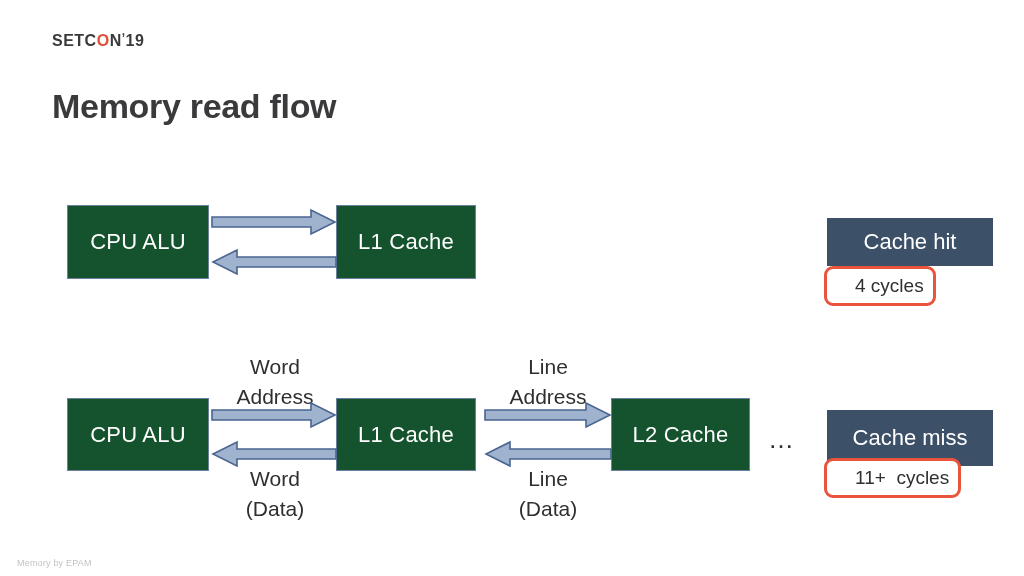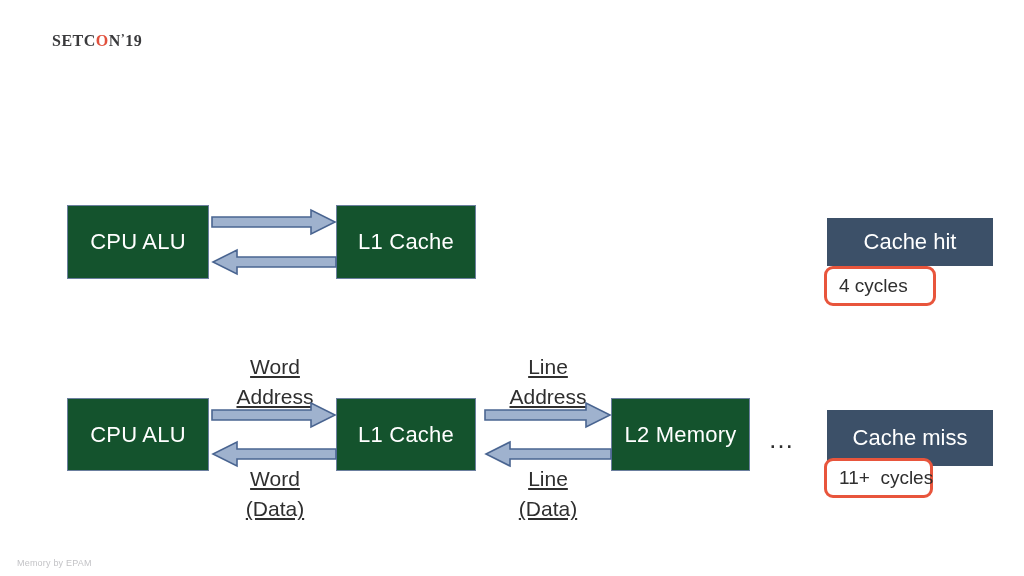--- a/index.html
+++ b/index.html
@@ -16,21 +16,21 @@
     height: 576px;
     background: #ffffff;
     overflow: hidden;
   }
 
   
   #logo {
     position: absolute;
     left: 52px;
     top: 33px;
-    font-family: Liberation Serif, serif;
+    font-family: Liberation Sans, sans-serif;
     font-weight: bold;
     font-size: 16px;
     letter-spacing: 0.5px;
     color: #3a3a3c;
     white-space: nowrap;
     line-height: 1;
   }
   #logo .accent { color: #e1503c; }
   #logo .tick {
     font-size: 12px;
@@ -74,21 +74,20 @@
   .arrow svg { display: block; }
 
   
   .caption {
     position: absolute;
     font-size: 21px;
     color: #2f2f2f;
     text-align: center;
     line-height: 1.45;
     white-space: nowrap;
-    text-decoration: underline;
   }
 
   
   #ellipsis {
     position: absolute;
     font-size: 26px;
     color: #2f2f2f;
     letter-spacing: 2px;
     line-height: 1;
   }
@@ -108,21 +107,21 @@
   .callout-red {
     position: absolute;
     box-sizing: border-box;
     background: #ffffff;
     border: 3px solid #e8553c;
     border-radius: 9px;
     color: #2f2f2f;
     font-size: 19px;
     display: flex;
     align-items: center;
-    padding-left: 12px;
+    padding-left: 28px;
     white-space: pre;
   }
 
   
   #footer {
     position: absolute;
     left: 17px;
     top: 558px;
     font-size: 9px;
     color: #c3c3c6;
@@ -132,20 +131,21 @@
 </style>
 </head>
 <body>
 
 <div id="slide">
 
   <div id="logo">
     <span>SETC</span><span class="accent">O</span><span>N</span><span class="tick">ʼ</span><span>19</span>
   </div>
 
+  <div id="title">Memory read flow</div>
 
   <div class="node" style="left:67px; top:205px; width:142px; height:74px;">CPU ALU</div>
 
   <div class="node" style="left:336px; top:205px; width:140px; height:74px;">L1 Cache</div>
 
   <div class="arrow" style="left:211px; top:208px; width:126px; height:28px;">
     <svg width="126" height="28" viewBox="0 0 126 28">
       <path d="M1,9 L100,9 L100,2 L124,14 L100,26 L100,19 L1,19 Z" fill="#9fb2ce" stroke="#4a6591" stroke-width="1.6" stroke-linejoin="miter"></path>
     </svg>
   </div>
@@ -177,21 +177,21 @@
 
   <div class="caption" style="left:486px; top:464px; width:124px;">
     <div>Line</div>
     <div>(Data)</div>
   </div>
 
   <div class="node" style="left:67px; top:398px; width:142px; height:73px;">CPU ALU</div>
 
   <div class="node" style="left:336px; top:398px; width:140px; height:73px;">L1 Cache</div>
 
-  <div class="node" style="left:611px; top:398px; width:139px; height:73px;">L2 Memory</div>
+  <div class="node" style="left:611px; top:398px; width:139px; height:73px;">L2 Cache</div>
 
   <div class="arrow" style="left:211px; top:401px; width:126px; height:28px;">
     <svg width="126" height="28" viewBox="0 0 126 28">
       <path d="M1,9 L100,9 L100,2 L124,14 L100,26 L100,19 L1,19 Z" fill="#9fb2ce" stroke="#4a6591" stroke-width="1.6" stroke-linejoin="miter"></path>
     </svg>
   </div>
 
   <div class="arrow" style="left:211px; top:440px; width:126px; height:28px;">
     <svg width="126" height="28" viewBox="0 0 126 28">
       <path d="M125,9 L26,9 L26,2 L2,14 L26,26 L26,19 L125,19 Z" fill="#9fb2ce" stroke="#4a6591" stroke-width="1.6" stroke-linejoin="miter"></path>
@@ -207,17 +207,17 @@
   <div class="arrow" style="left:484px; top:440px; width:128px; height:28px;">
     <svg width="128" height="28" viewBox="0 0 128 28">
       <path d="M127,9 L26,9 L26,2 L2,14 L26,26 L26,19 L127,19 Z" fill="#9fb2ce" stroke="#4a6591" stroke-width="1.6" stroke-linejoin="miter"></path>
     </svg>
   </div>
 
   <div id="ellipsis" style="left:768px; top:426px;">…</div>
 
   <div class="callout-dark" style="left:827px; top:410px; width:166px; height:56px;">Cache miss</div>
 
-  <div class="callout-red" style="left:824px; top:458px; width:109px; height:40px;">11+  cycles</div>
+  <div class="callout-red" style="left:824px; top:458px; width:137px; height:40px;">11+  cycles</div>
 
   <div id="footer">Memory by EPAM</div>
 
 </div>
 
 </body></html>

